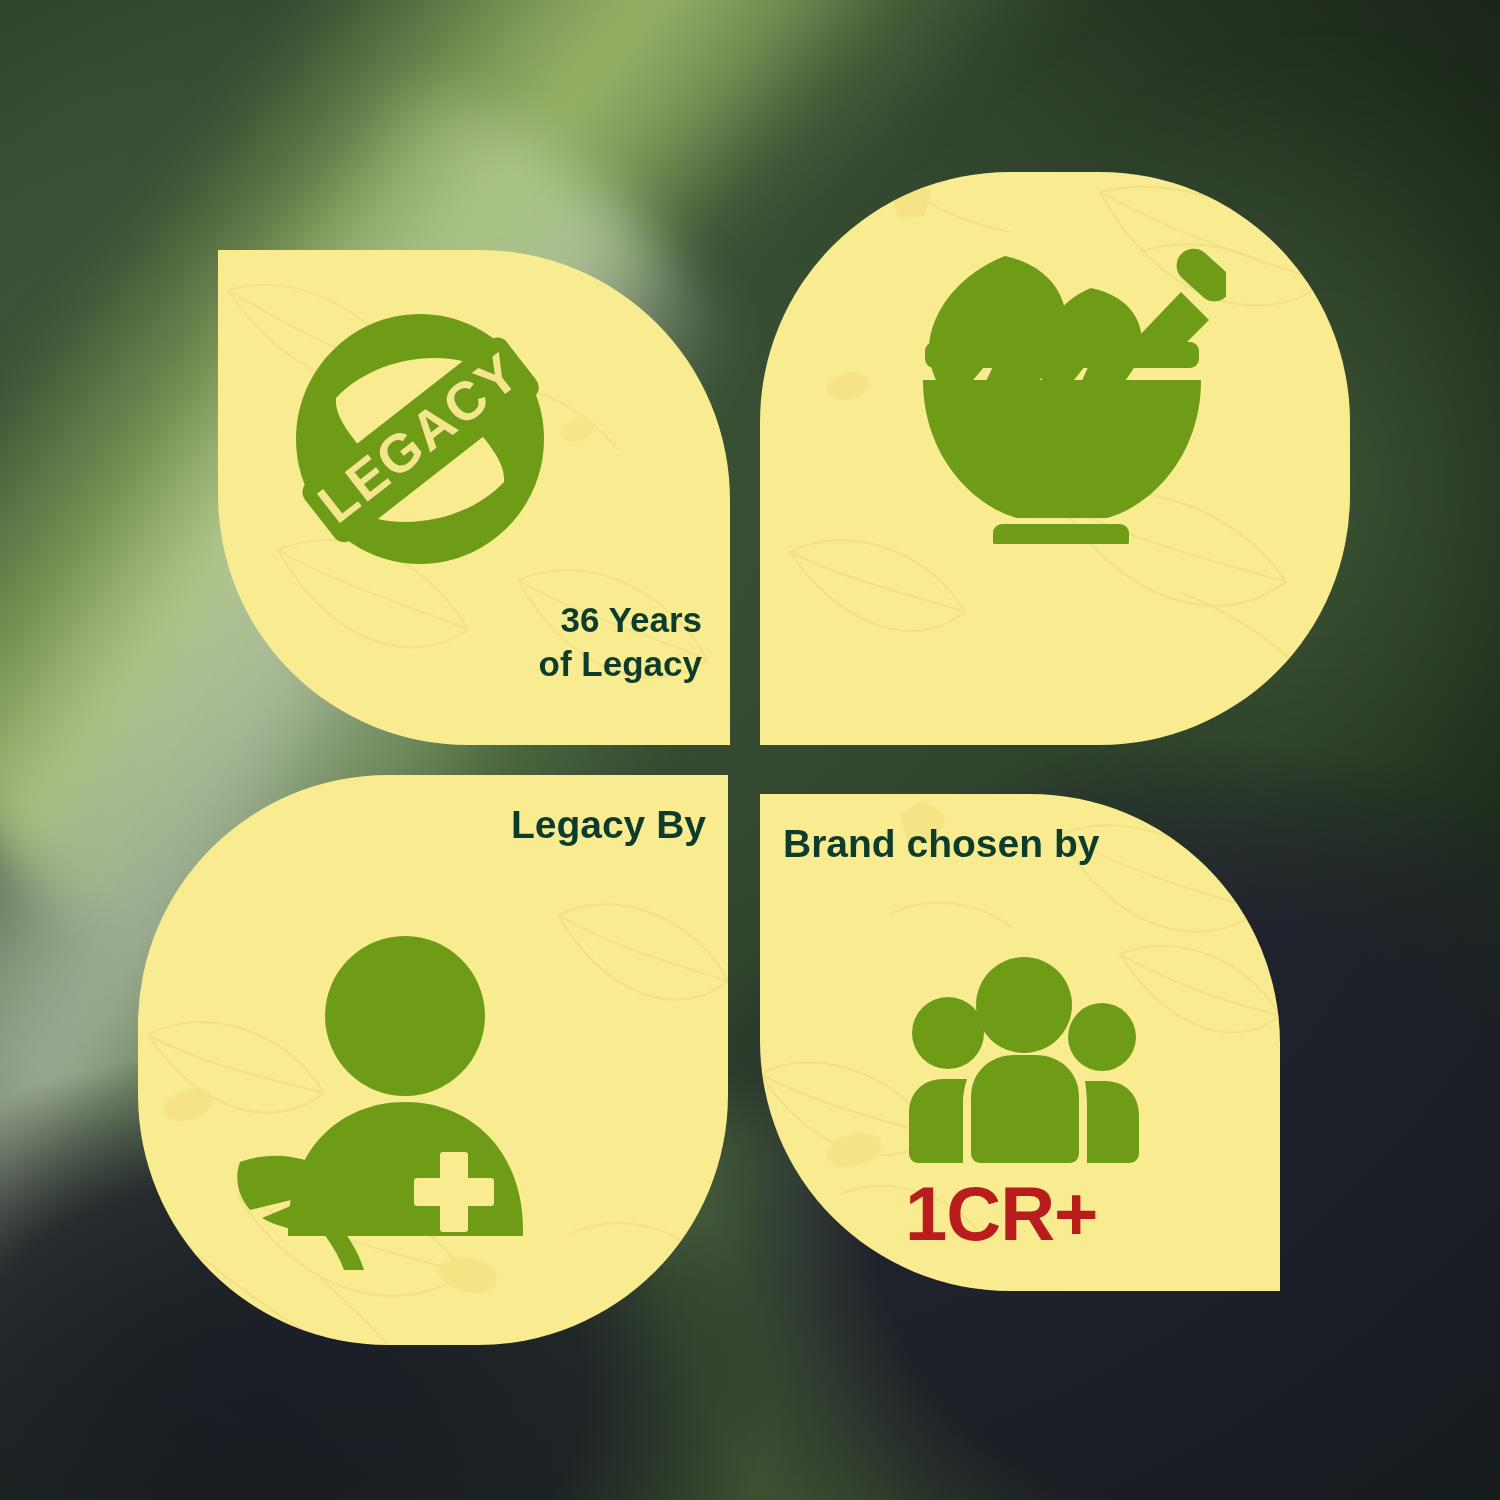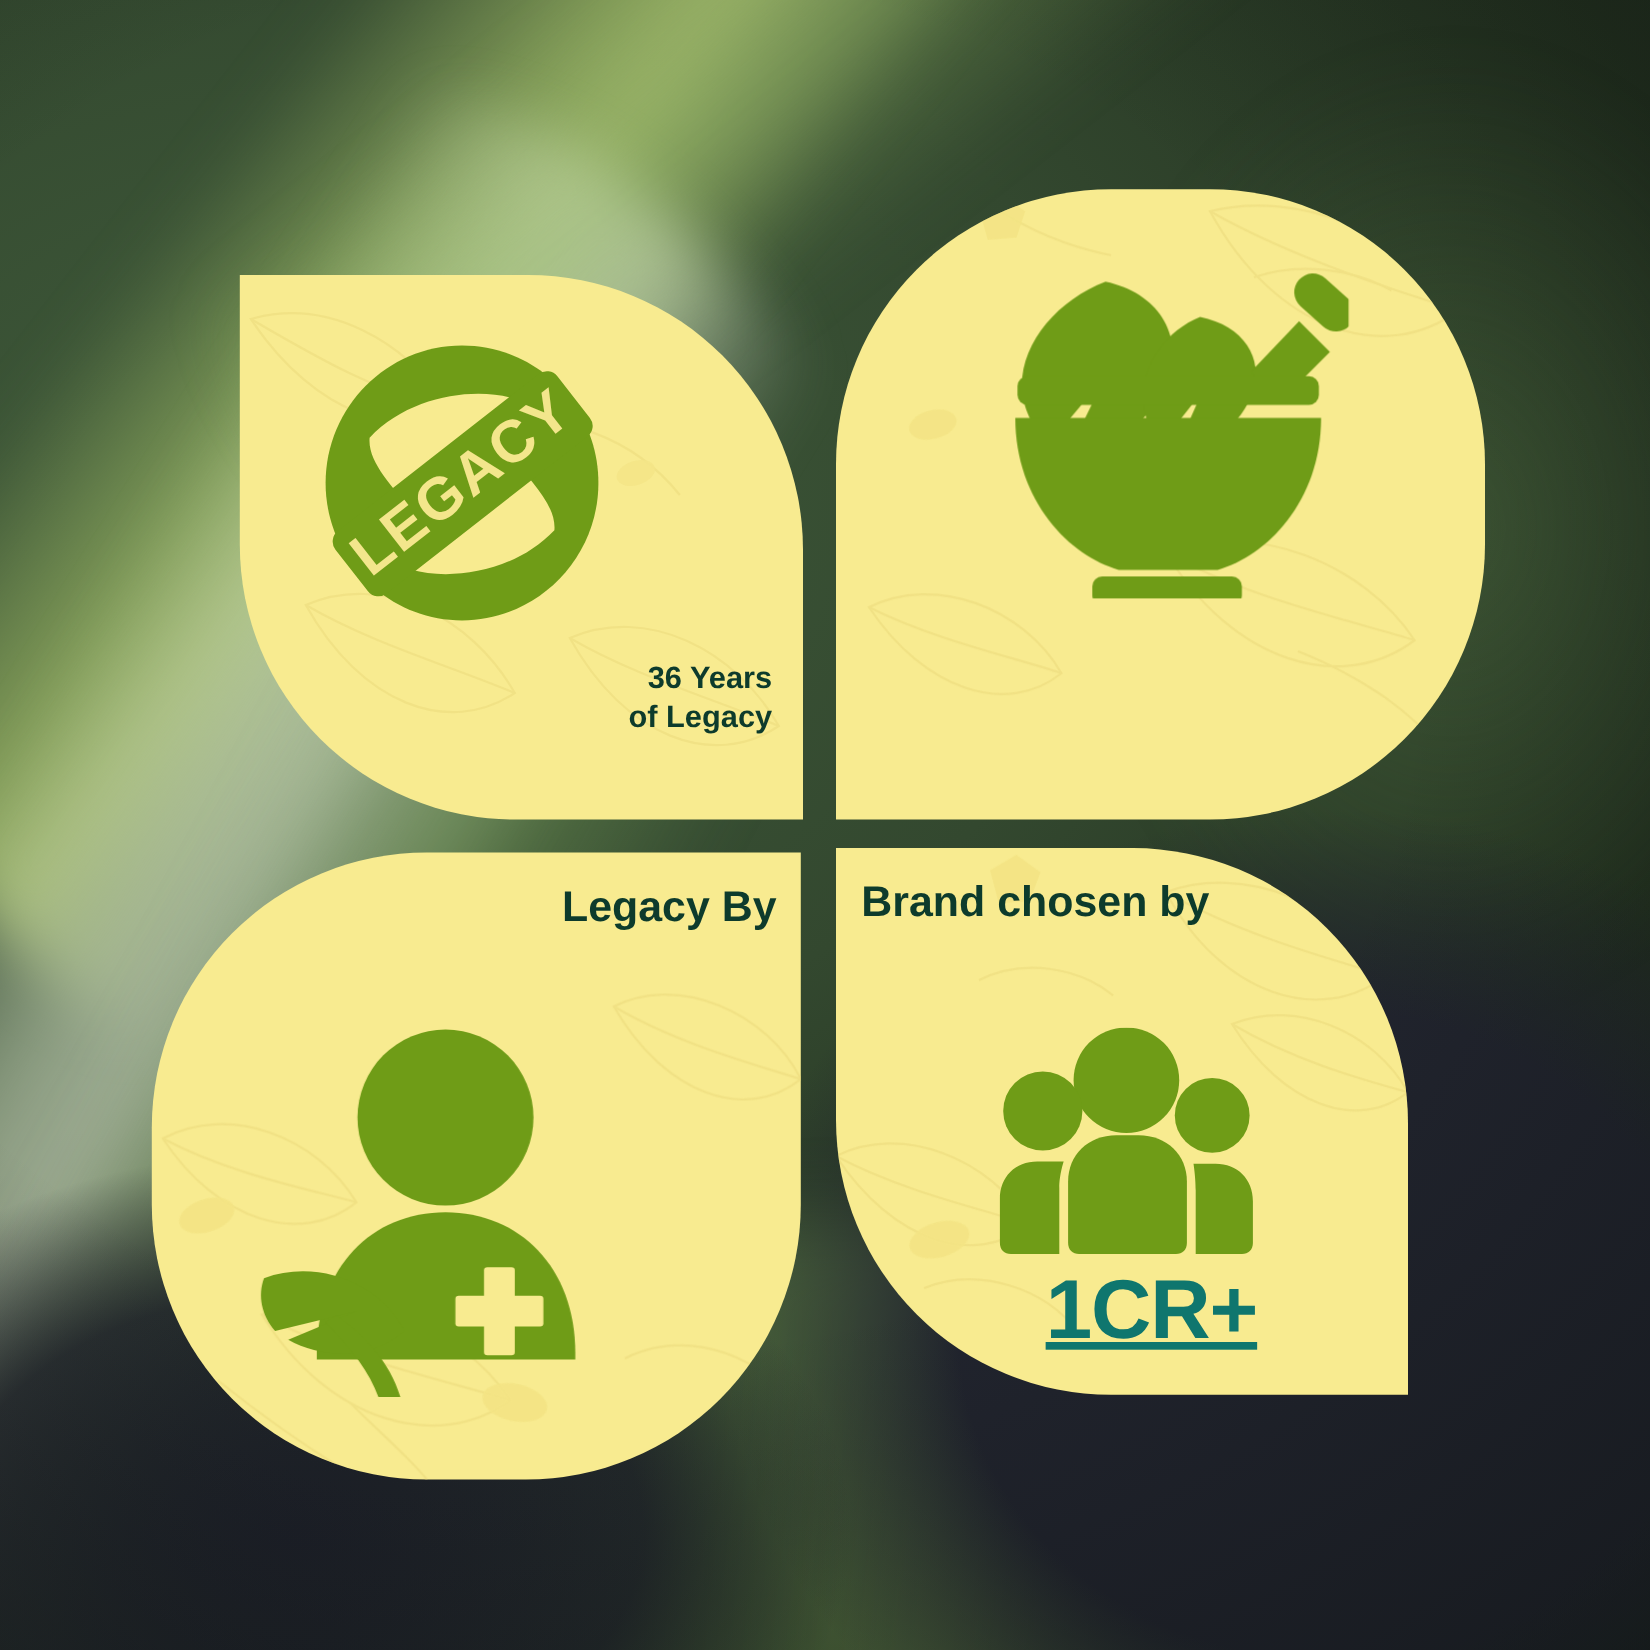--- a/index.html
+++ b/index.html
@@ -53,37 +53,37 @@
   
   .p-tl{left:218px;top:250px;width:512px;height:495px;
         border-radius:0 250px 0 250px;}
   
   .p-tr{left:760px;top:172px;width:590px;height:573px;
         border-radius:250px 250px 250px 0;}
   
   .p-bl{left:138px;top:775px;width:590px;height:570px;
         border-radius:250px 0 250px 250px;}
   
-  .p-br{left:760px;top:771px;width:520px;height:497px;
+  .p-br{left:760px;top:794px;width:520px;height:497px;
         border-radius:0 250px 0 250px;}
 
   .glyph{position:absolute;}
   .glyph svg{display:block;width:100%;height:100%;}
 
   .cap{position:absolute;color:#0d3b2c;line-height:1.14;}
   .cap .l1{font-weight:700;}
   .cap .l2{font-weight:700;}
   .cap.right{text-align:right;}
   .cap.left{text-align:left;}
 
   .cap .l1{display:block;}
   .cap .l2{display:block;margin-top:4px;}
   .ic-cr{position:absolute;left:905px;top:1140px;width:238px;height:84px;
-         color:#0f766e;font-weight:700;font-size:76px;letter-spacing:-1px;
-         text-align:right;line-height:84px;text-decoration:underline;}
+         color:#b91c1c;font-weight:700;font-size:76px;letter-spacing:-1px;
+         text-align:left;line-height:84px;}
 </style>
 </head>
 <body>
 
 <div id="stage">
 
   <div class="bg">
     <div class="bg-base"></div>
     <div class="blade b5"></div>
     <div class="blade b1"></div>
@@ -125,21 +125,21 @@
             <path fill="#f8eb90" d="M64 96 C110 114 152 142 180 176"></path>
             <path fill="#f8eb90" d="M224 184 C188 222 130 230 94 220 C104 174 136 132 184 114 C200 138 226 160 224 184 Z"></path>
           </g>
           <g transform="rotate(-38 140 141)">
             <rect x="12" y="106" width="256" height="72" rx="12" fill="#6f9c17"></rect>
             <text x="140" y="158" font-family="'Liberation Sans',sans-serif" font-size="54" font-weight="700" fill="#f3e68c" text-anchor="middle" letter-spacing="2">LEGACY</text>
           </g>
         </svg>
       </div>
 
-      <div class="cap right" style="position:absolute;right:28px;top:350px;font-size:28px;">
+      <div class="cap right" style="position:absolute;right:28px;top:350px;font-size:35px;">
         <span class="l1">36 Years</span>
         <span class="l2">of Legacy</span>
       </div>
     </div>
 
     <div class="petal p-tr">
       <div class="wm">
         <svg viewBox="0 0 590 573" preserveAspectRatio="none">
           <g fill="none" stroke="#ead87a" stroke-width="2" opacity="0.8">
             <path d="M340 20 C420 0 520 40 566 110 C500 160 400 130 340 20 Z"></path>

